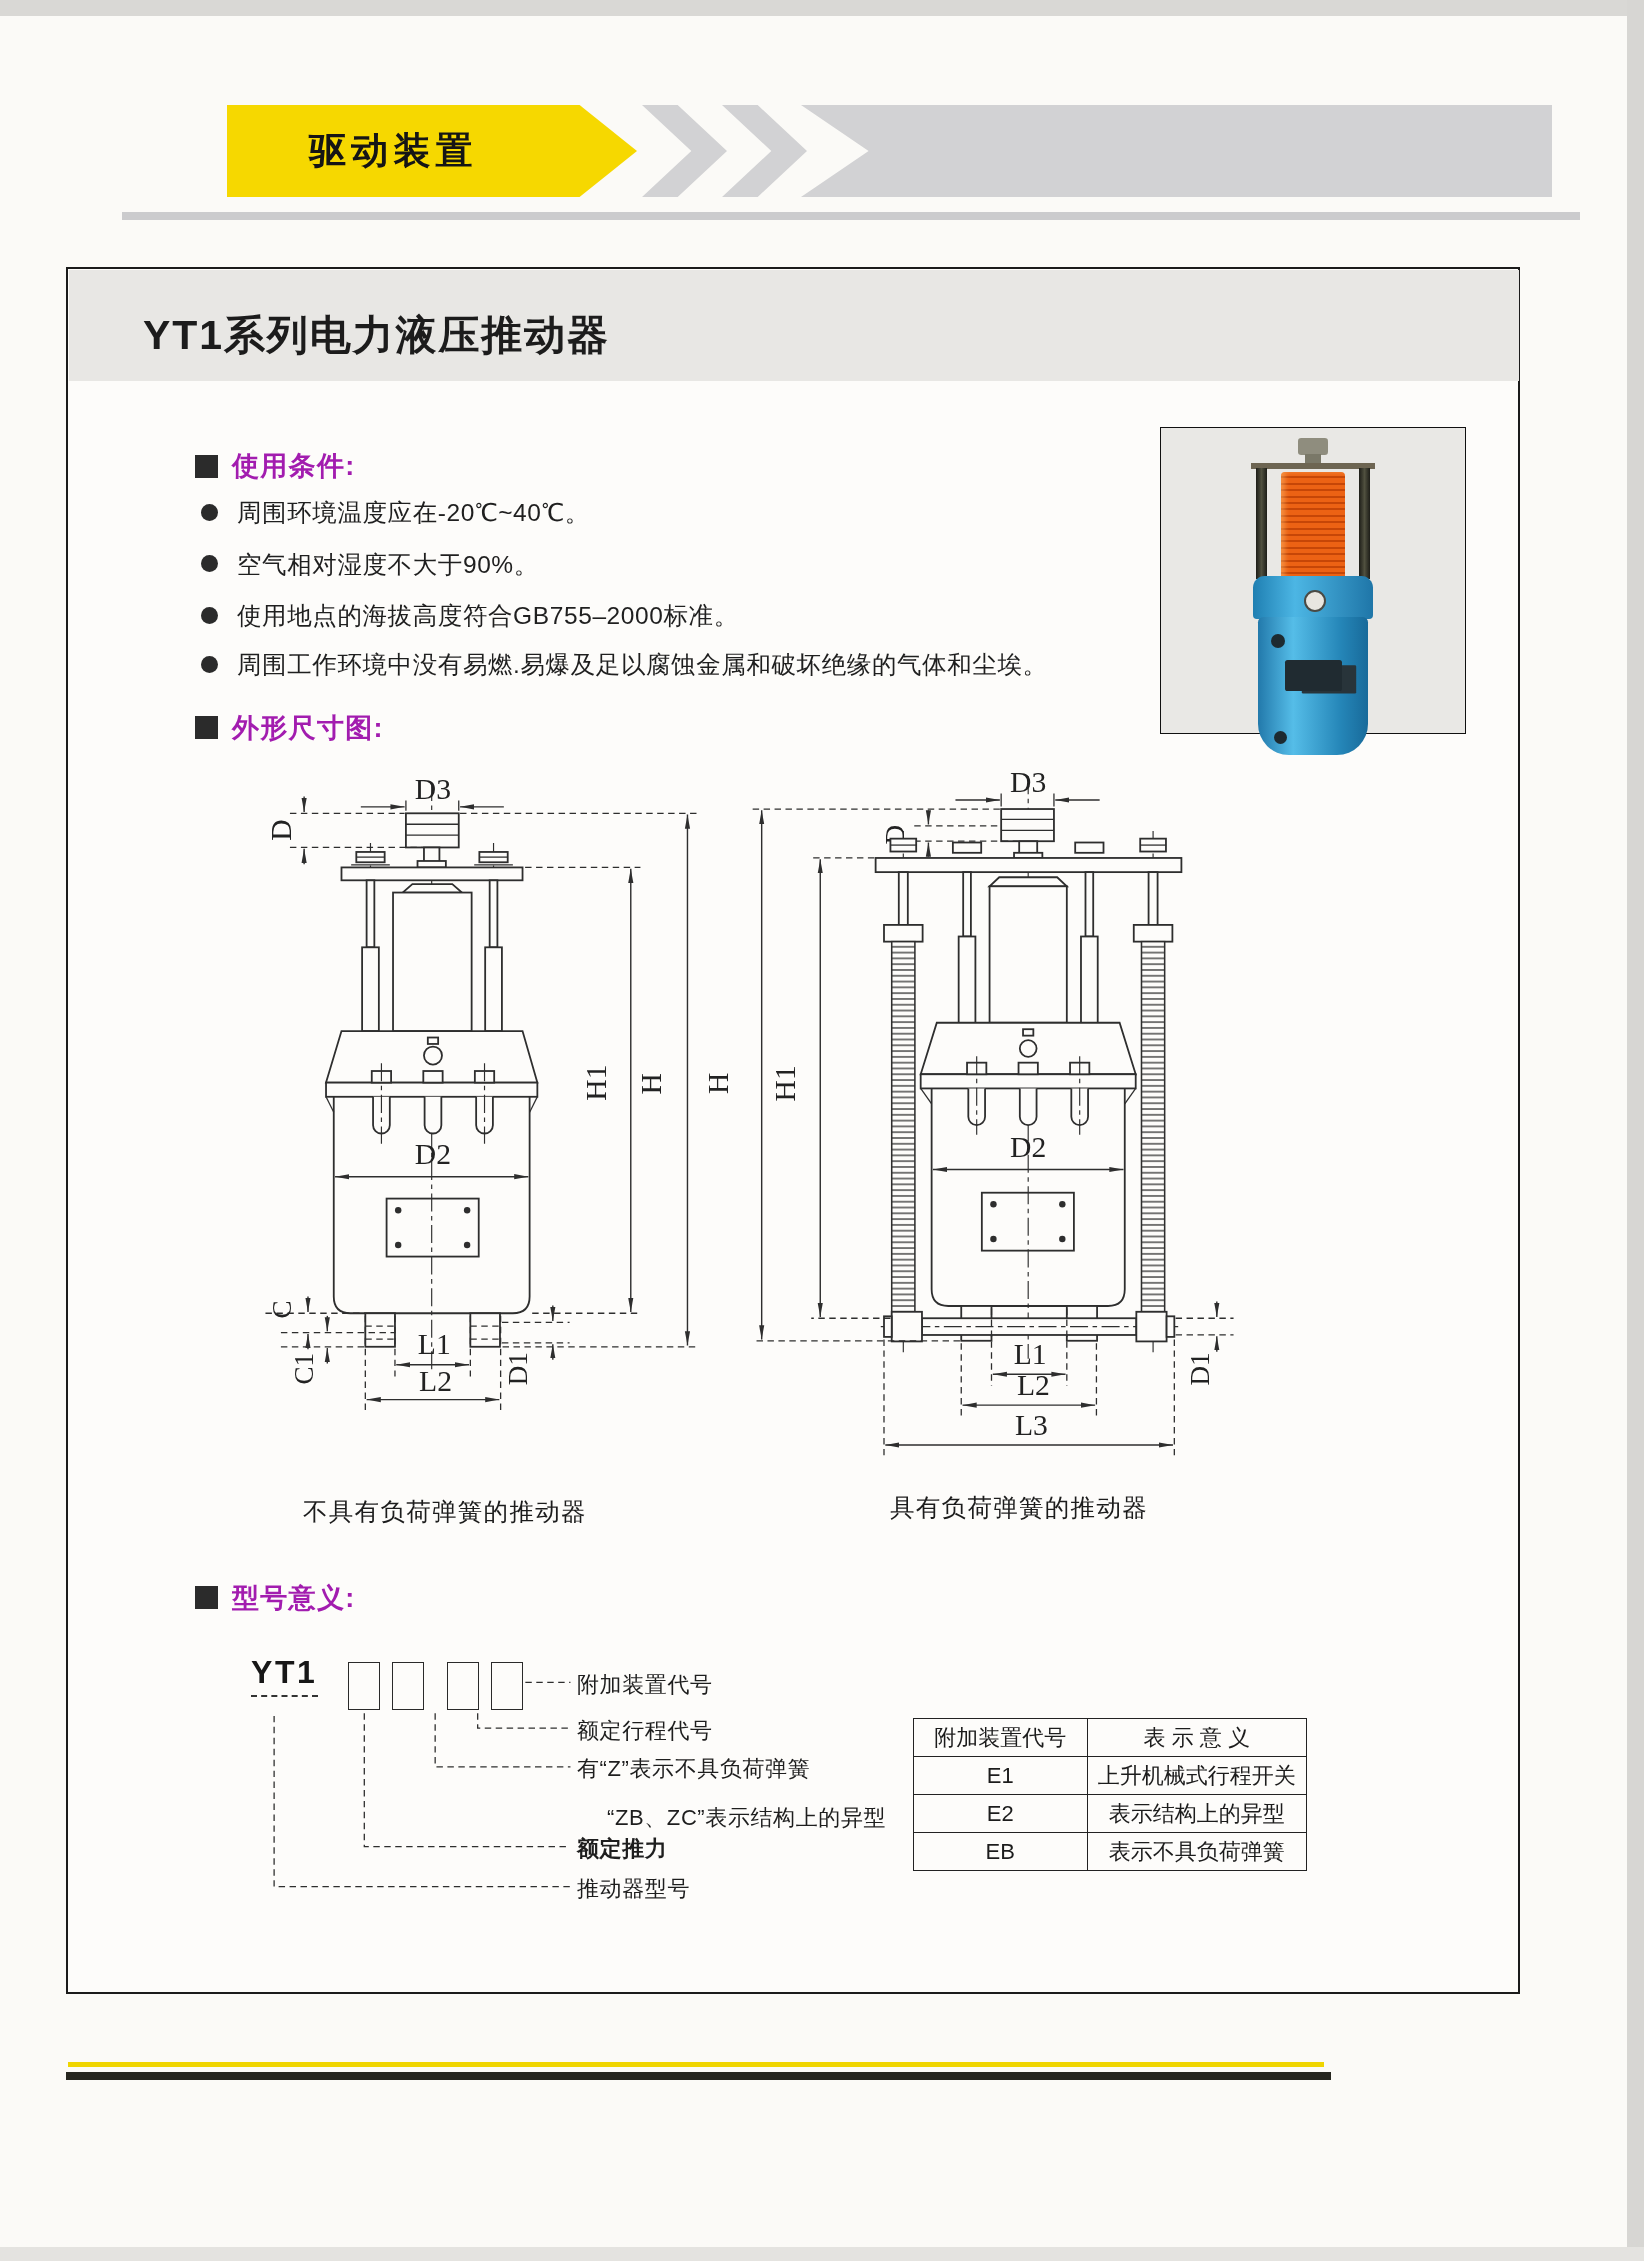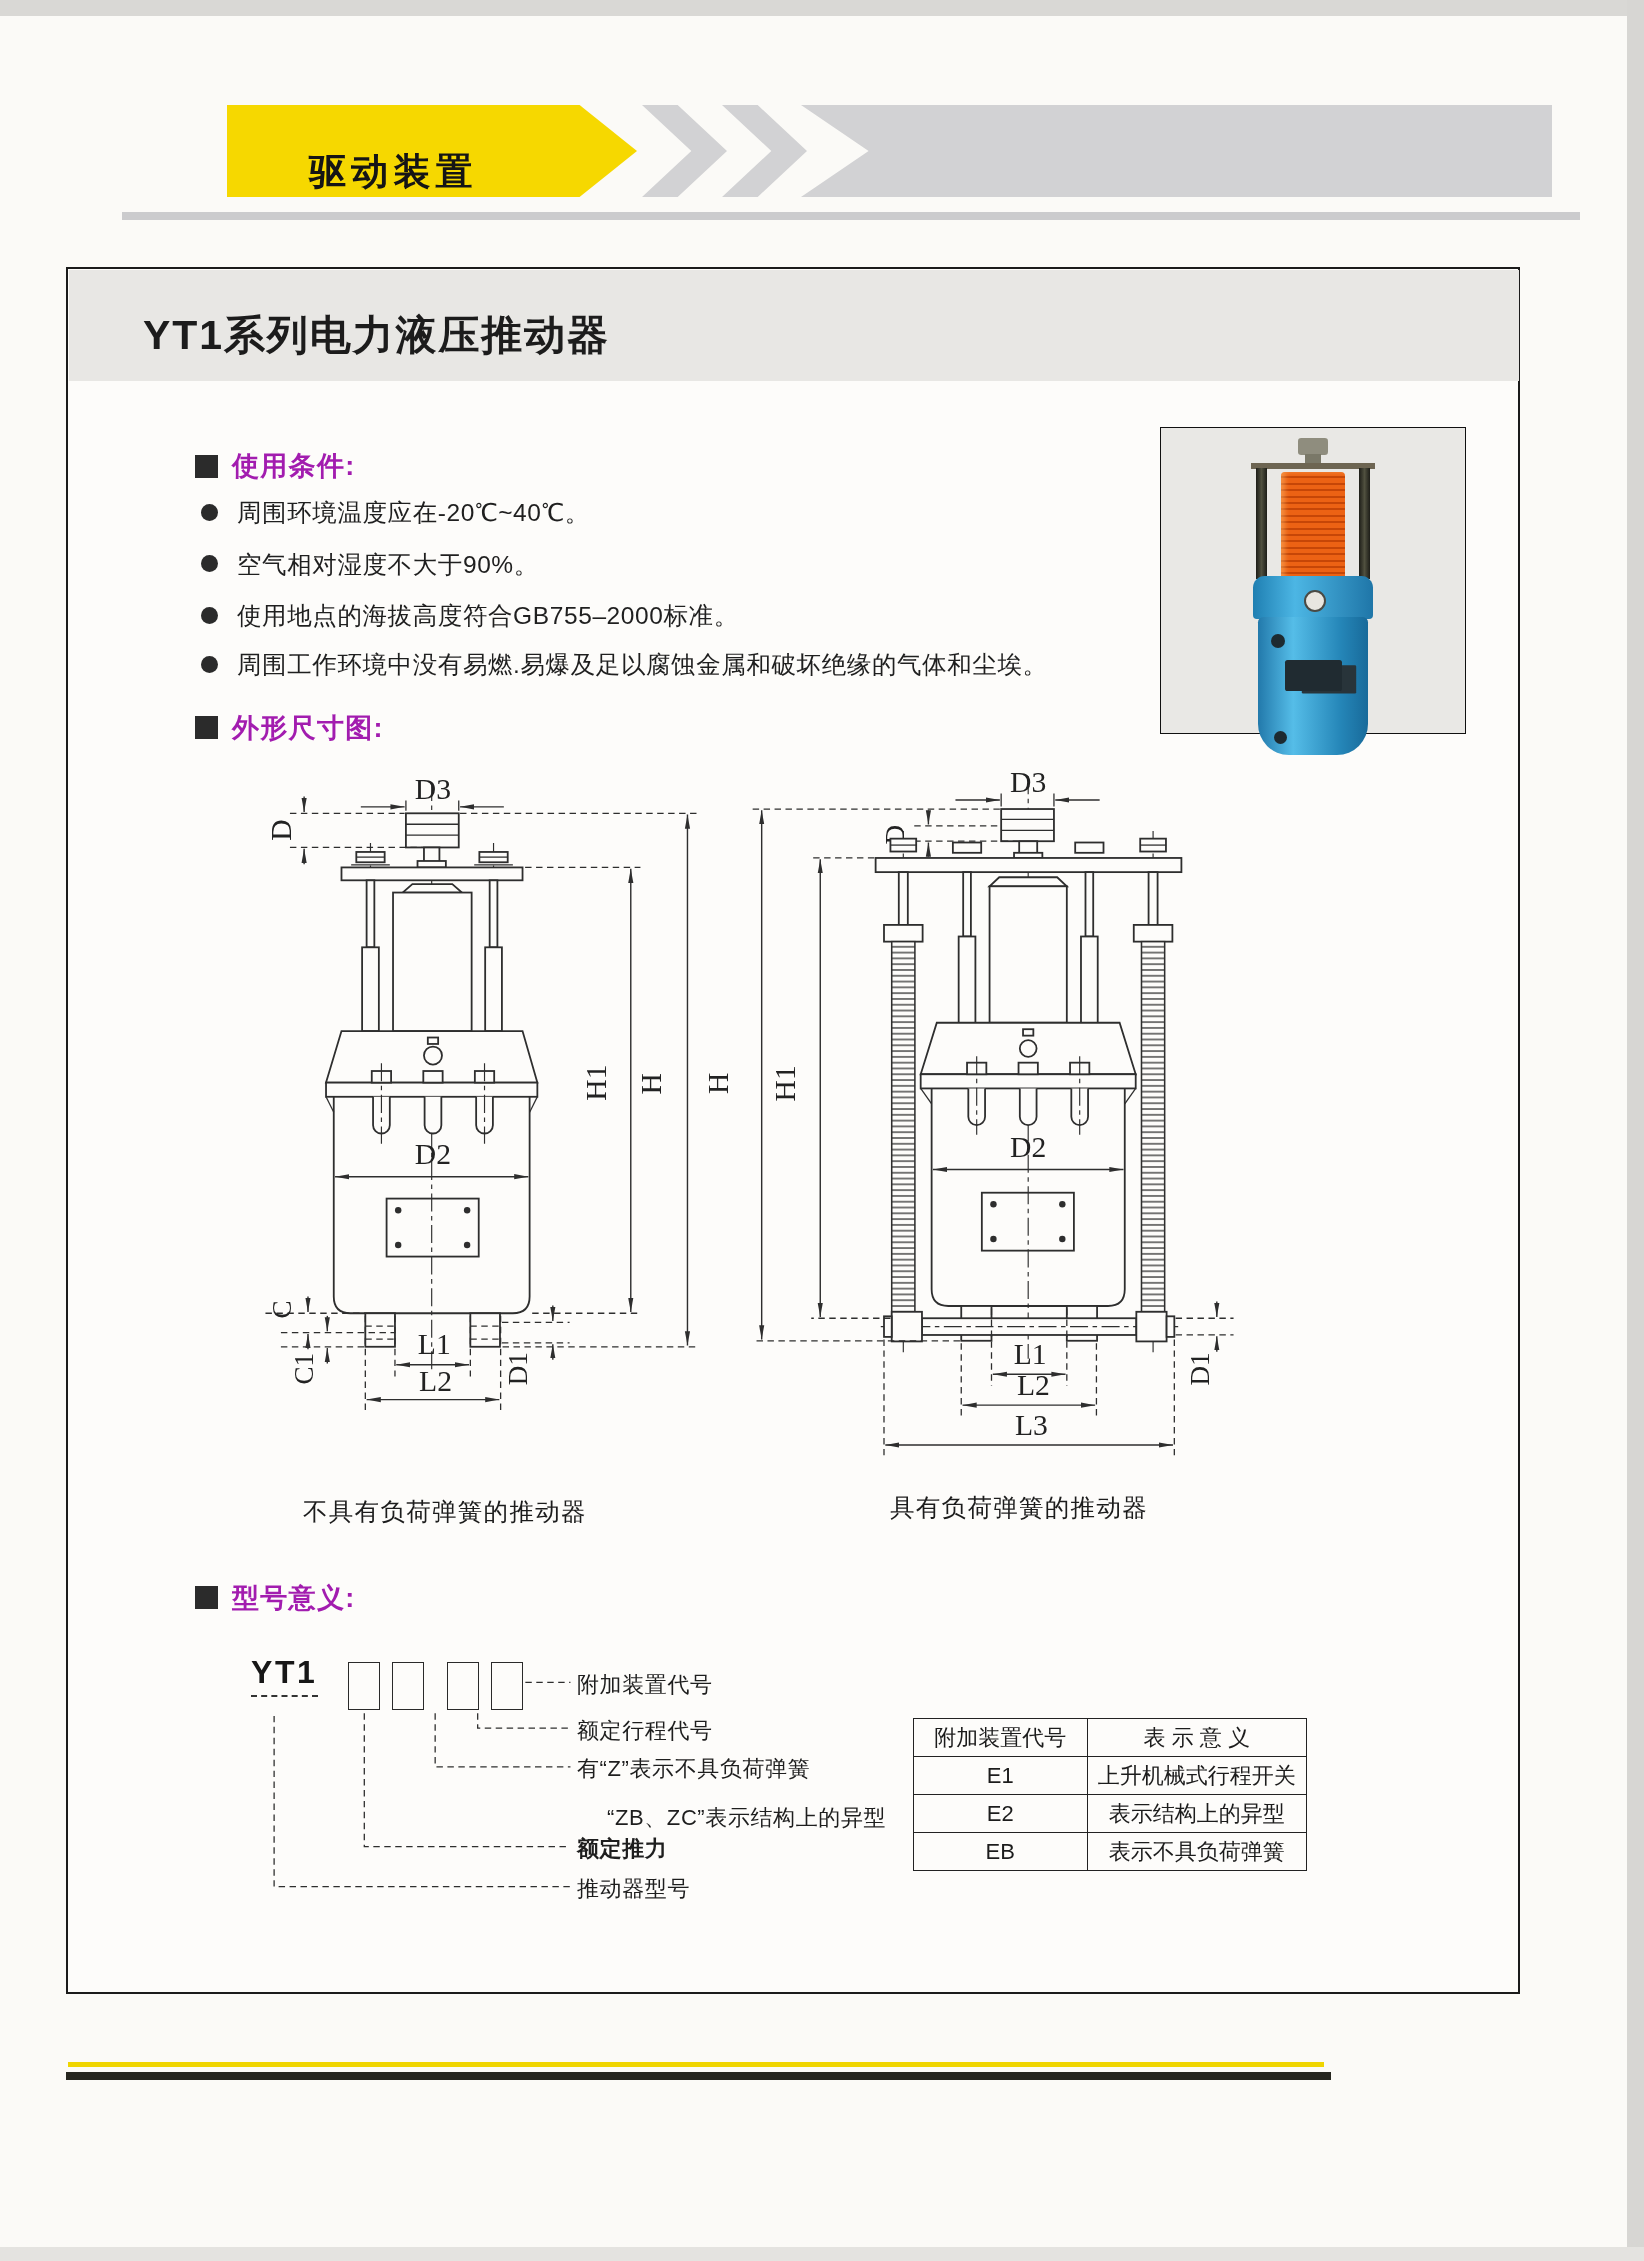--- a/index.html
+++ b/index.html
@@ -5,21 +5,21 @@
   html,body{margin:0;padding:0;background:#9a9a98;}
   .page{position:relative;width:1644px;height:2261px;background:#fbfaf7;overflow:hidden;
         font-family:"Liberation Sans",sans-serif;color:#222;}
   
   .scan-top{position:absolute;left:0;top:0;width:100%;height:15.5px;background:#d9d8d5;}
   .scan-right{position:absolute;right:0;top:0;width:17px;height:100%;background:#d7d6d3;}
   .scan-bottom{position:absolute;left:0;bottom:0;width:100%;height:14px;background:#e4e3e0;}
 
   
   .banner{position:absolute;left:227px;top:105px;width:410px;height:92px;background:#f6d800;
-          clip-path:polygon(0 0,86% 0,100% 50%,86% 100%,0 100%);display:flex;align-items:flex-end;}
+          clip-path:polygon(0 0,86% 0,100% 50%,86% 100%,0 100%);display:flex;align-items:center;}
   .banner-text{padding-left:82px;font-size:37px;font-weight:900;letter-spacing:5.2px;color:#151515;}
   .chev{position:absolute;top:105px;width:85px;height:92px;background:#d2d2d4;
         clip-path:polygon(0 0,42% 0,100% 50%,42% 100%,0 100%,58% 50%);}
   .chev1{left:642px;} .chev2{left:722px;}
   .gray-band{position:absolute;left:801px;top:105px;width:751px;height:92px;background:#d2d2d4;
         clip-path:polygon(0 0,100% 0,100% 100%,0 100%,9% 50%);}
   .thin-rule{position:absolute;left:122px;top:212px;width:1458px;height:7.7px;background:#cbcbcd;}
 
   
   .frame{position:absolute;left:66px;top:267px;width:1450px;height:1723px;border:2.6px solid #1b1b1b;background:#fdfcfa;}

